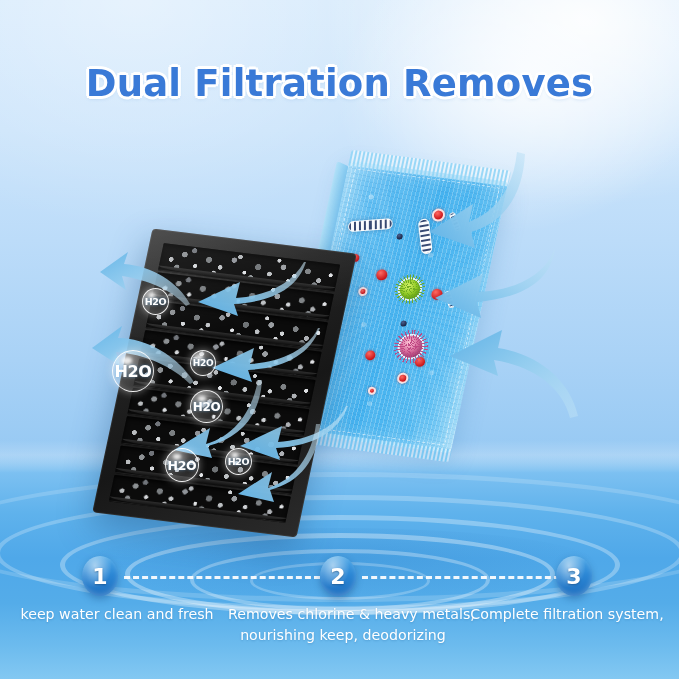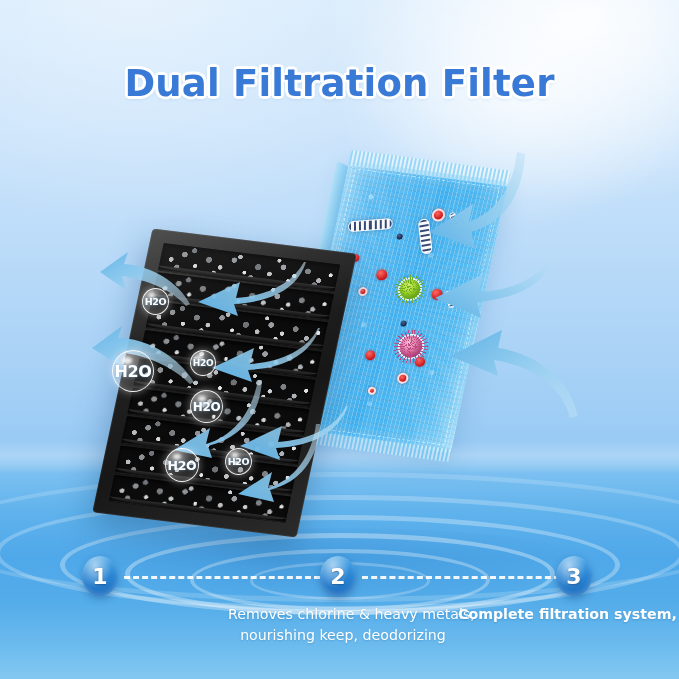--- a/index.html
+++ b/index.html
@@ -289,21 +289,21 @@
   <div class="water"></div>
   <div class="rshadow"></div>
   <div class="ripple r1"></div>
   <div class="ripple r2"></div>
   <div class="ripple r3"></div>
   <div class="ripple r4"></div>
   <div class="ripple r5"></div>
   <div class="ripple r6"></div>
 
   <div class="title-wrap">
-    <span class="title">Dual Filtration Filter</span>
+    <span class="title">Dual Filtration Removes</span>
   </div>
 
   <div class="scene">
 
     <div class="sponge">
       <div class="sponge-edge"></div>
       <div class="sponge-body"></div>
       <div class="sponge-nap"></div>
       <div class="sponge-top-fringe"></div>
       <div class="sponge-bot-fringe"></div>
@@ -529,23 +529,24 @@
       <span>1</span>
     </div>
     <div class="badge" style="left:320px;top:4px;">
       <span>2</span>
     </div>
     <div class="badge" style="left:556px;top:4px;">
       <span>3</span>
     </div>
 
     <div class="caption" style="left:6px;width:222px;">
+      <span class="ln">keep water clean and fresh</span>
     </div>
     <div class="caption" style="left:228px;width:230px;">
       <span class="ln">Removes chlorine &amp; heavy metals,</span>
       <span class="ln">nourishing keep, deodorizing</span>
     </div>
-    <div class="caption" style="left:458px;width:218px;font-weight:bold;">
+    <div class="caption" style="left:458px;width:218px;">
       <span class="ln">Complete filtration system,</span>
     </div>
   </div>
 
 </div>
 
 </body></html>

